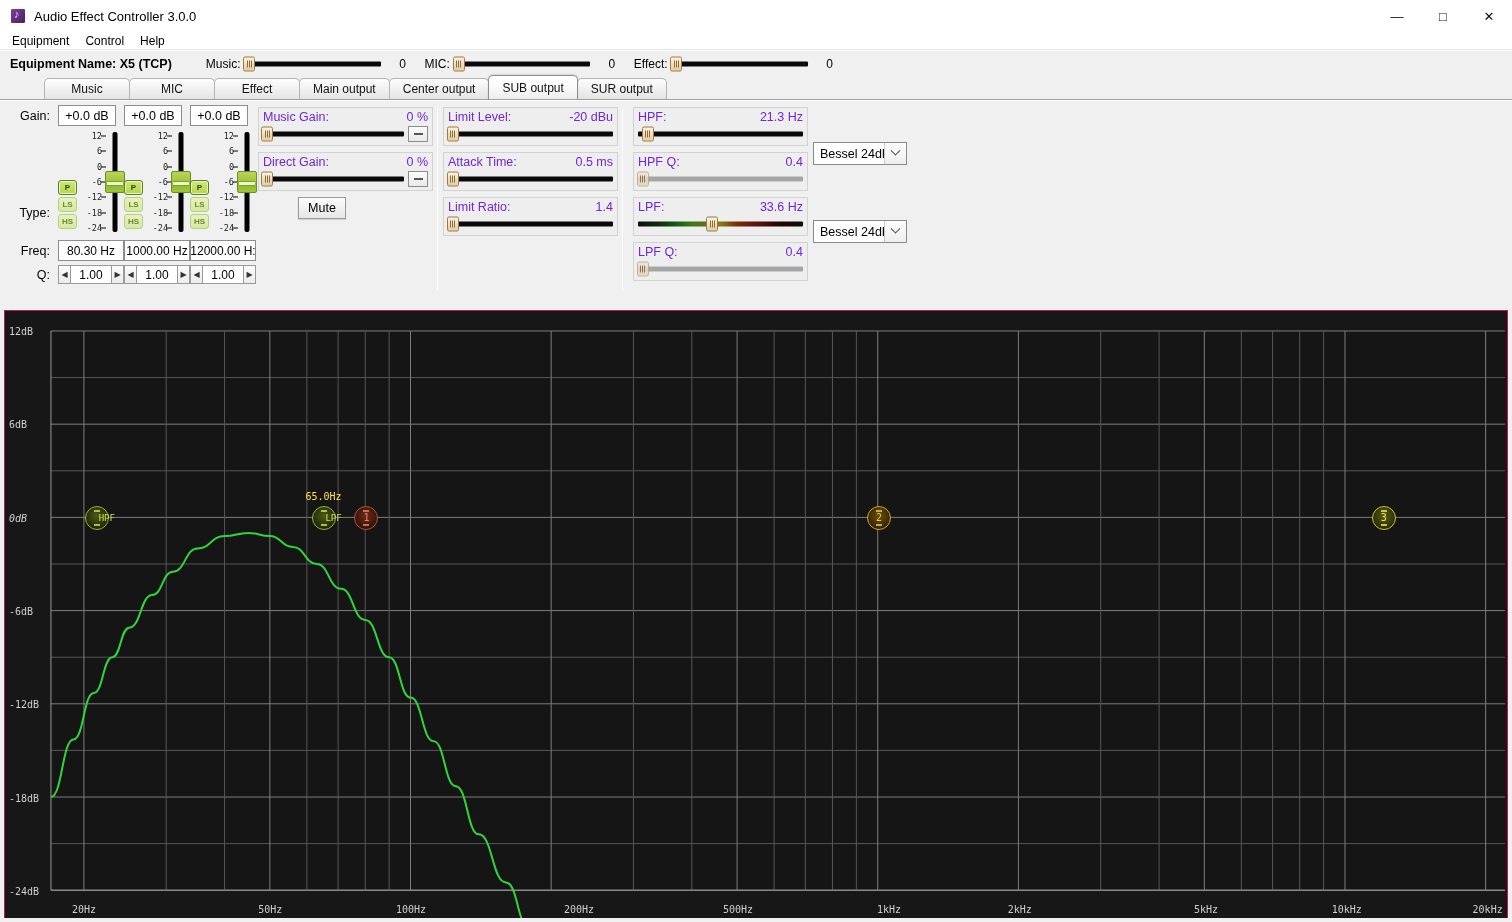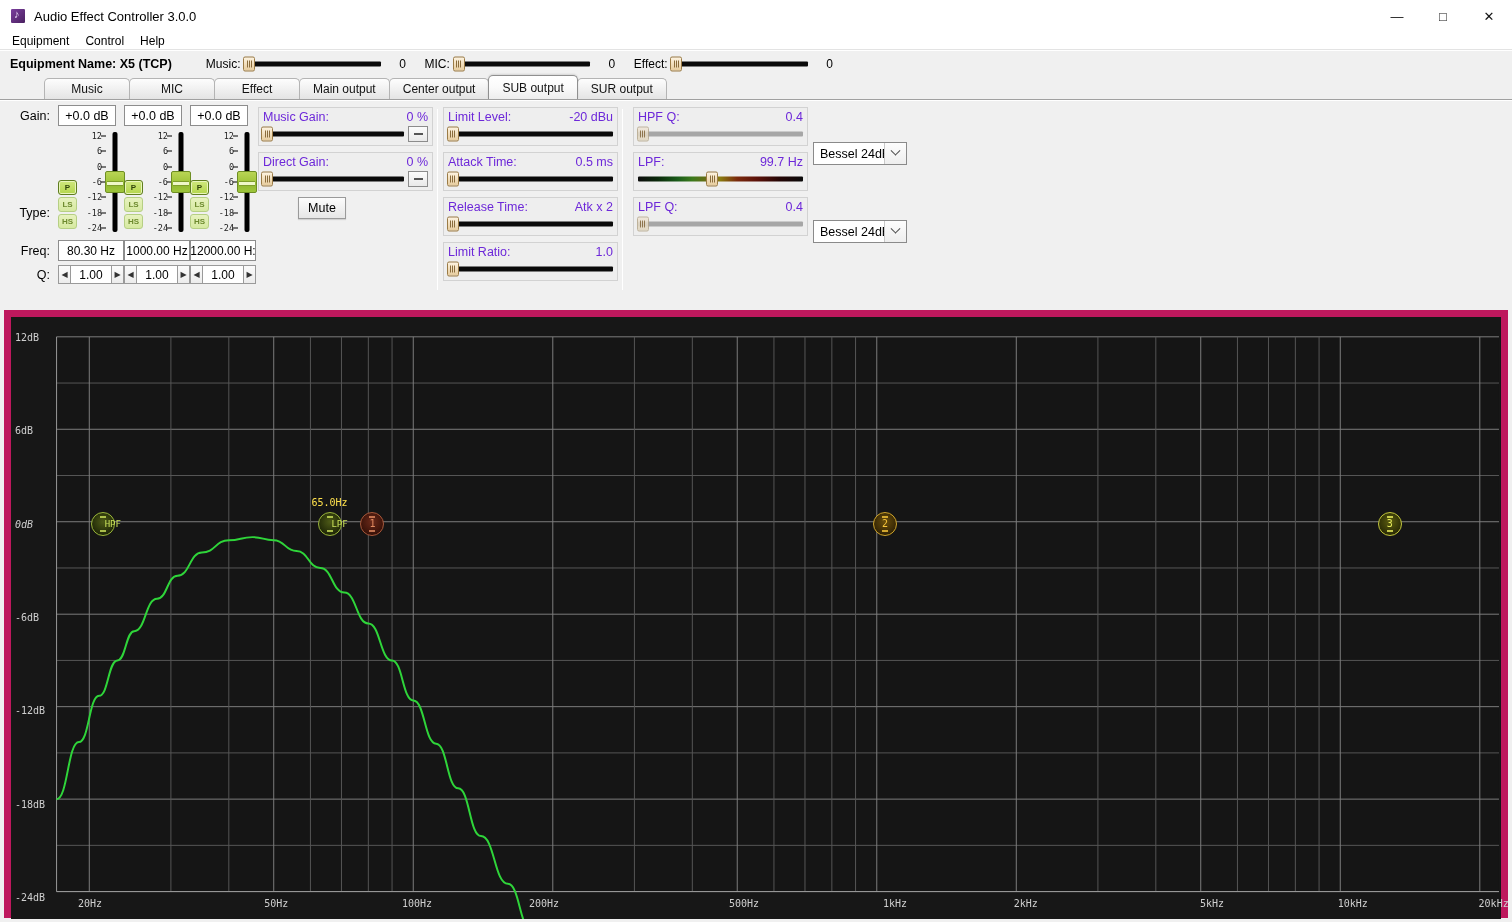--- a/index.html
+++ b/index.html
@@ -214,21 +214,21 @@
     border-left: 1px solid #c9c9c9;
     background: linear-gradient(180deg,#fdfdfd,#eeeeee);
     display: flex; align-items: center; justify-content: center;
   }
   .chev { width: 7px; height: 7px; border-right: 1.6px solid #4a4a4a;
     border-bottom: 1.6px solid #4a4a4a; transform: rotate(45deg) translate(-2px,-2px); }
 
   
   .graphwrap {
     position: absolute; left: 4px; top: 310px; width: 1504px; height: 608px;
-    background: #171717; border: 7px solid #be185d;
+    background: #171717; border: 1px solid #be185d;
   }
   .graph { position: absolute; inset: 0; }
   .ytick {
     position: absolute; left: 4px; transform: translateY(-50%);
     font-family: "DejaVu Sans Mono", monospace; font-size: 10px; color: #cfcfcf;
   }
   .xtick {
     position: absolute; bottom: 2px; transform: translateX(-50%);
     font-family: "DejaVu Sans Mono", monospace; font-size: 10px; color: #cfcfcf;
   }
@@ -521,61 +521,61 @@
         </div>
         <div class="srow2">
           <div class="tbwrap trackbar">
             <div class="rail"></div>
             <div class="thumb" style="left: 3%;"></div>
           </div>
         </div>
       </div>
       <div class="sblock">
         <div class="srow1">
-          <span>Release Time:</span>
-          <span>Atk x 2</span>
+          <span>Limit Ratio:</span>
+          <span>1.4</span>
         </div>
         <div class="srow2">
           <div class="tbwrap trackbar">
             <div class="rail"></div>
             <div class="thumb" style="left: 3%;"></div>
           </div>
         </div>
       </div>
-      <div class="sblock">
-        <div class="srow1">
-          <span>Limit Ratio:</span>
-          <span>1.0</span>
+    </div>
+
+  <div class="sgroup" id="filter-blocks" style="left:633px;top:6px">
+      <div class="sblock">
+        <div class="srow1">
+          <span>HPF:</span>
+          <span>21.3 Hz</span>
         </div>
         <div class="srow2">
           <div class="tbwrap trackbar">
             <div class="rail"></div>
-            <div class="thumb" style="left: 3%;"></div>
-          </div>
-        </div>
-      </div>
-    </div>
-
-  <div class="sgroup" id="filter-blocks" style="left:633px;top:6px">
+            <div class="thumb" style="left: 6%;"></div>
+          </div>
+        </div>
+      </div>
       <div class="sblock">
         <div class="srow1">
           <span>HPF Q:</span>
           <span>0.4</span>
         </div>
         <div class="srow2">
           <div class="tbwrap trackbar">
             <div class="rail gray"></div>
             <div class="thumb dim" style="left: 3%;"></div>
           </div>
         </div>
       </div>
       <div class="sblock">
         <div class="srow1">
           <span>LPF:</span>
-          <span>99.7 Hz</span>
+          <span>33.6 Hz</span>
         </div>
         <div class="srow2">
           <div class="tbwrap trackbar">
             <div class="rail grad"></div>
             <div class="thumb" style="left: 45%;"></div>
           </div>
         </div>
       </div>
       <div class="sblock">
         <div class="srow1">
@@ -661,21 +661,21 @@
       <div class="ytick" style="top: 20px;">12dB</div>
       <div class="ytick" style="top: 113.333px;">6dB</div>
       <div class="ytick" style="top: 206.667px; font-style: italic;">0dB</div>
       <div class="ytick" style="top: 300px;">-6dB</div>
       <div class="ytick" style="top: 393.333px;">-12dB</div>
       <div class="ytick" style="top: 486.667px;">-18dB</div>
       <div class="ytick" style="top: 580px;">-24dB</div>
       <div class="xtick" style="left: 79.0228px;">20Hz</div>
       <div class="xtick" style="left: 265.207px;">50Hz</div>
       <div class="xtick" style="left: 406.05px;">100Hz</div>
-      <div class="xtick" style="left: 533px;">200Hz</div>
+      <div class="xtick" style="left: 574px;">200Hz</div>
       <div class="xtick" style="left: 733.077px;">500Hz</div>
       <div class="xtick" style="left: 884px;">1kHz</div>
       <div class="xtick" style="left: 1014.76px;">2kHz</div>
       <div class="xtick" style="left: 1200.95px;">5kHz</div>
       <div class="xtick" style="left: 1341.79px;">10kHz</div>
       <div class="xtick" style="left: 1482.63px;">20kHz</div>
     </div>
   <div id="graph-markers">
       <div class="marker hpf" style="left: 91.8189px; top: 206.667px;">
         <span>HPF</span>

